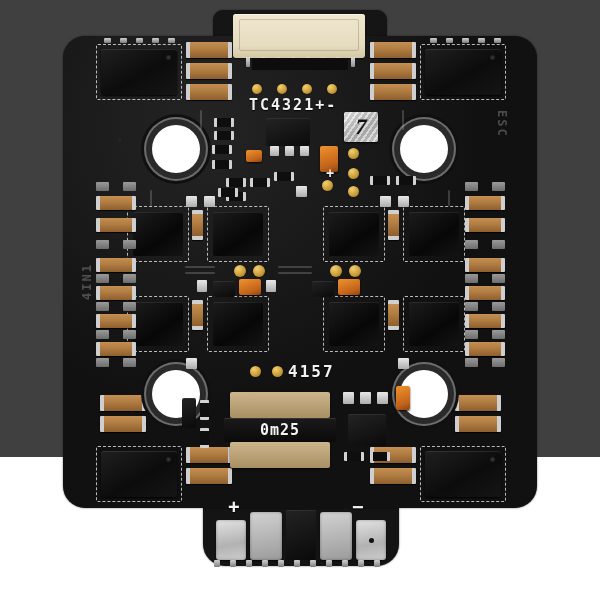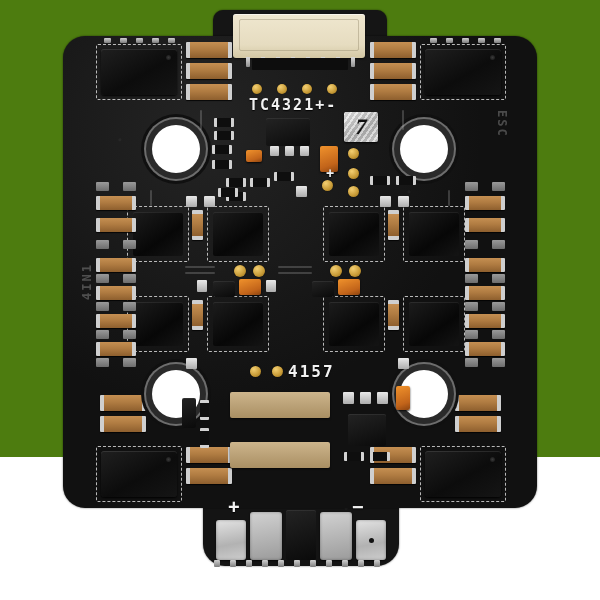--- a/index.html
+++ b/index.html
@@ -2,21 +2,21 @@
 <html><head>
 <meta charset="utf-8">
 <style>
   html,body{margin:0;padding:0;}
   body{
     width:600px;height:600px;
     background:#ffffff;
     font-family:"Liberation Sans", sans-serif;
     overflow:hidden;
   }
-  #stage{position:relative;width:600px;height:457px;background:#4d7c0f;text-align:center;}
+  #stage{position:relative;width:600px;height:457px;background:#404040;text-align:center;}
 
   
   .board{
     position:absolute;
     background:#141414;
     box-shadow:0 0 2px rgba(0,0,0,.6);
   }
   
   #board-main{
     left:63px;top:36px;width:474px;height:472px;
@@ -364,20 +364,23 @@
   <div class="silk silk-faint" style="left:80px;top:300px;font-size:12px;transform:rotate(-90deg);transform-origin:left top;">4IN1</div>
 
   <div class="via part" style="left:250px;top:366px;width:11px;height:11px;"></div>
   <div class="via part" style="left:272px;top:366px;width:11px;height:11px;"></div>
   <div class="silk" style="left:288px;top:362px;font-size:16px;">4157</div>
 
   <div class="part" style="left:230px;top:392px;width:100px;height:26px;
        background:linear-gradient(180deg,#cdb58c,#a98f63);border-radius:2px;
        box-shadow:0 1px 2px rgba(0,0,0,.7);"></div>
 
+  <div class="part shunt" style="left:224px;top:418px;width:112px;height:24px;">
+    <span>0m25</span>
+  </div>
 
   <div class="part" style="left:230px;top:442px;width:100px;height:26px;
        background:linear-gradient(180deg,#cdb58c,#a98f63);border-radius:2px;
        box-shadow:0 1px 2px rgba(0,0,0,.7);"></div>
 
   <div class="part blk" style="left:348px;top:414px;width:38px;height:32px;"></div>
   <div class="part pad" style="left:343px;top:392px;width:11px;height:12px;"></div>
   <div class="part pad" style="left:360px;top:392px;width:11px;height:12px;"></div>
   <div class="part pad" style="left:377px;top:392px;width:11px;height:12px;"></div>
   <div class="part cap-orange" style="left:396px;top:386px;width:14px;height:24px;"></div>

